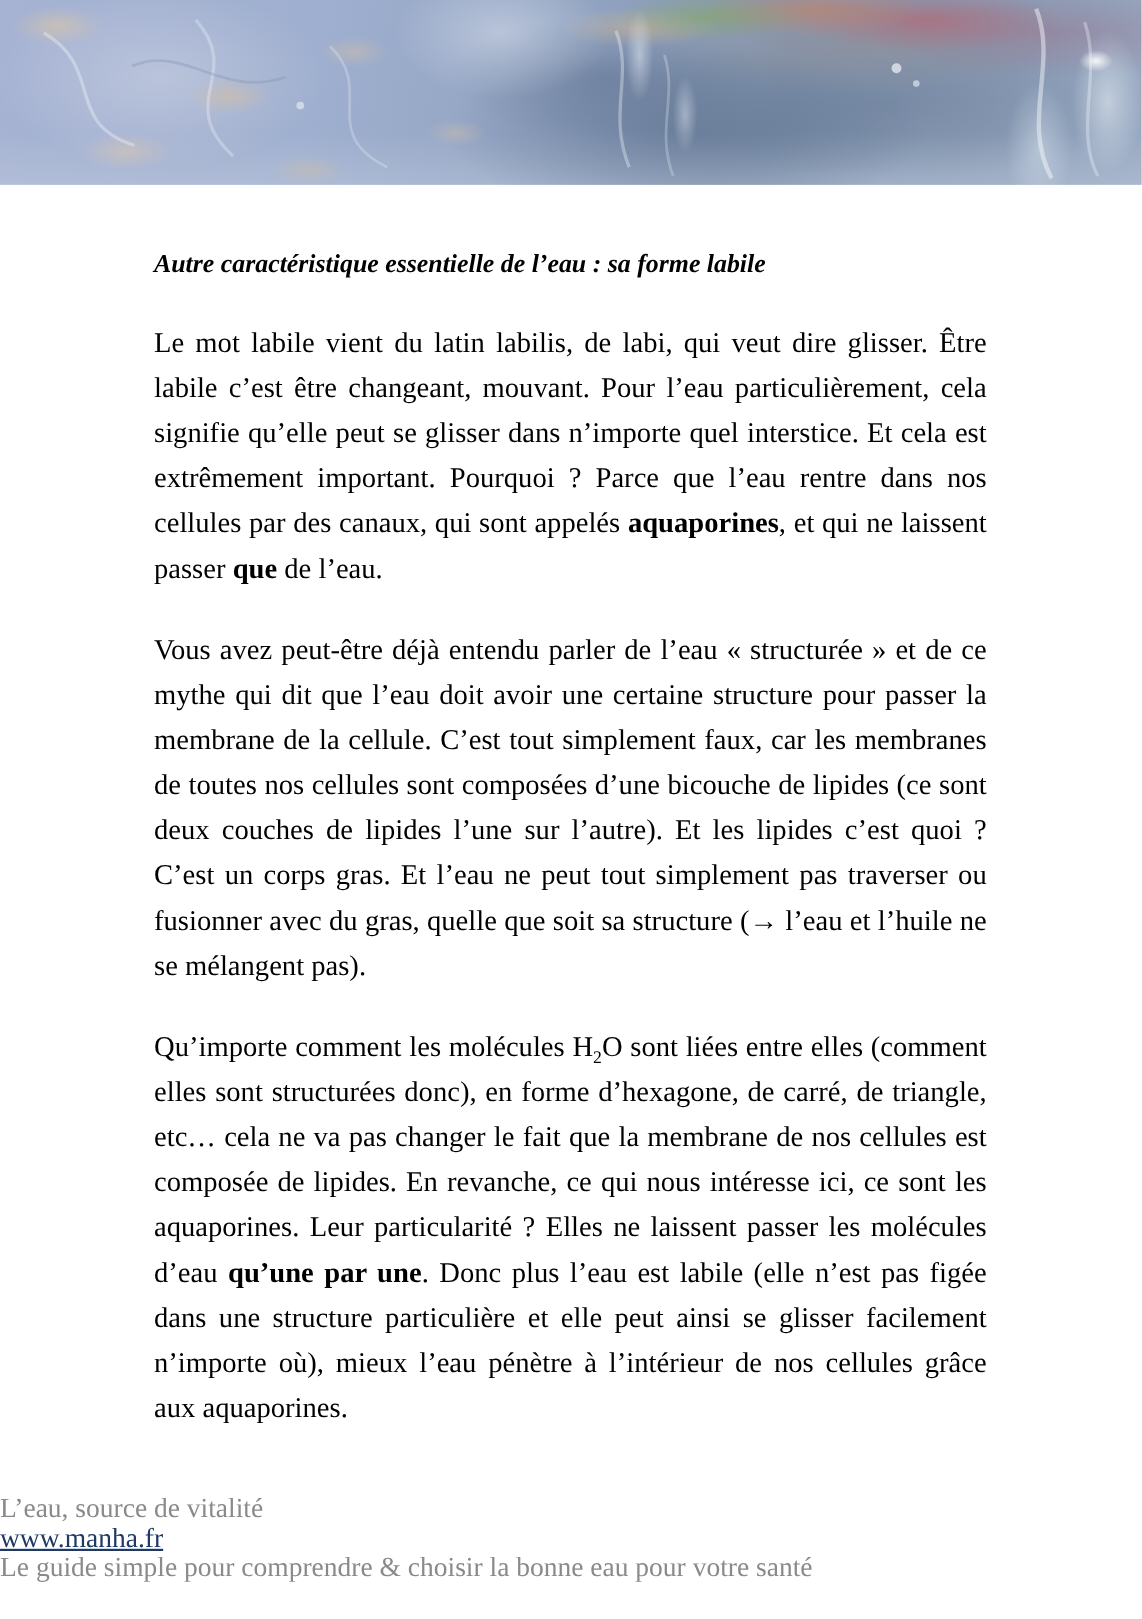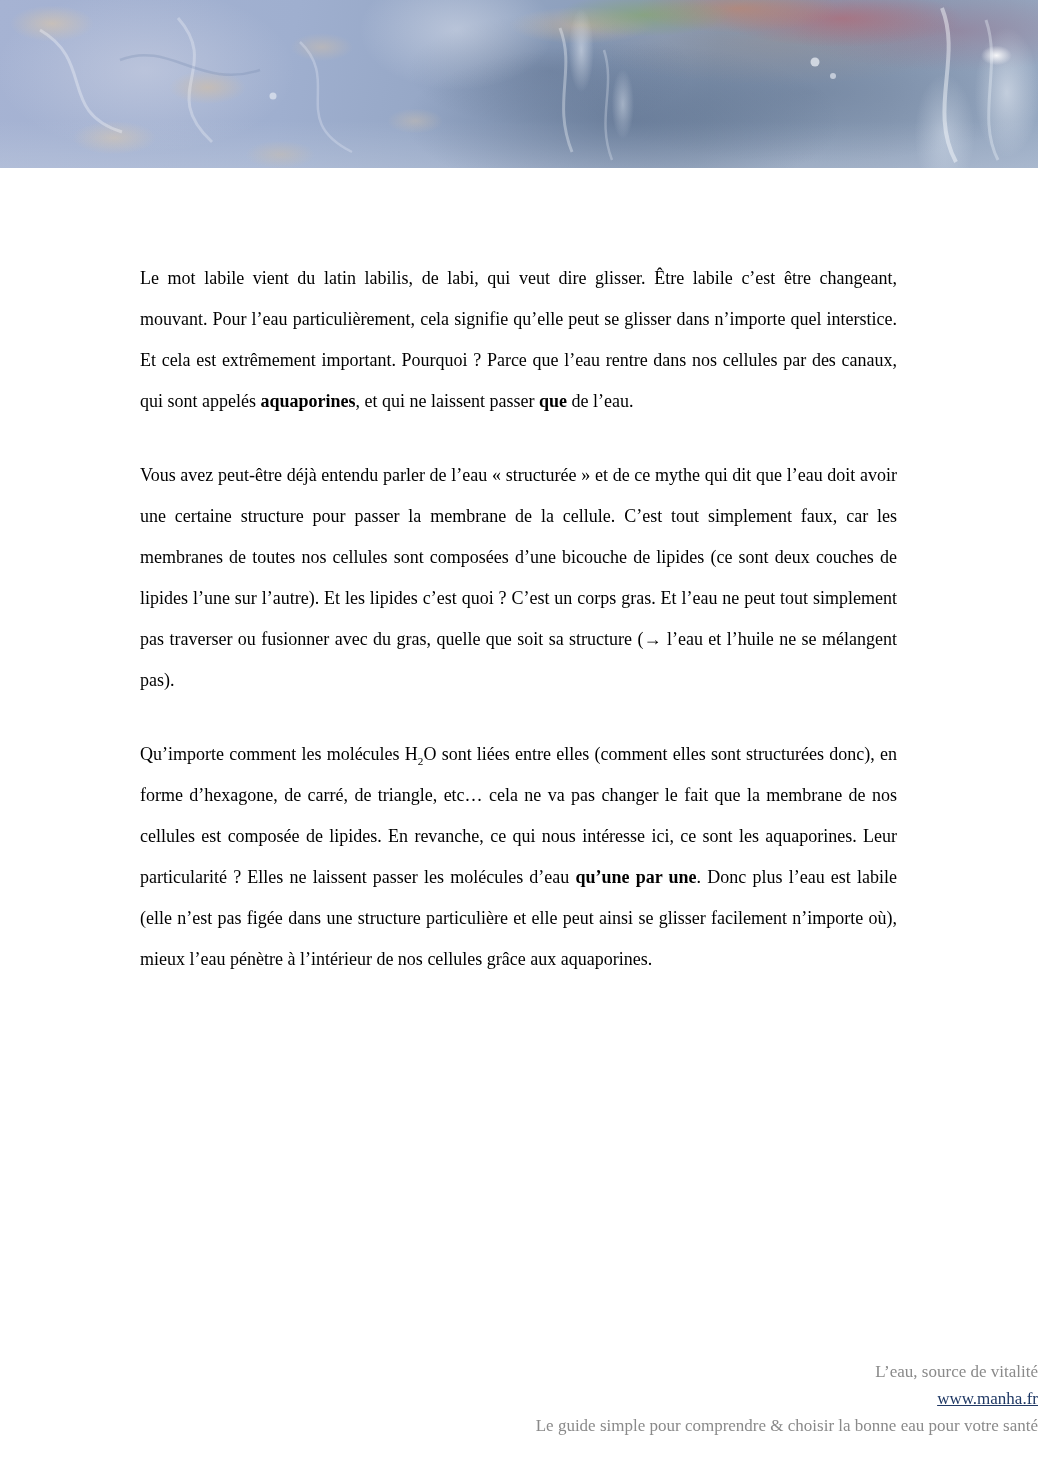--- a/index.html
+++ b/index.html
@@ -71,39 +71,39 @@
   }
   .title {
     margin: 0;
     font-style: italic;
     font-weight: bold;
     font-size: 23.5px;
     line-height: 30px;
   }
   .body-para {
     margin: 33px 0 0 0;
-    font-size: 18px;
+    font-size: 26px;
     line-height: 41px;
     text-align: justify;
   }
   .title + .body-para { margin-top: 36px; }
   .body-para .b { font-weight: bold; }
   .body-para sub {
     font-size: 0.62em;
     line-height: 0;
   }
 
   
   .footer {
     position: absolute;
     left: 0;
     right: 0;
     bottom: 33px;
-    text-align: right;
-    font-size: 17px;
+    text-align: left;
+    font-size: 25px;
     line-height: 27px;
     color: var(--footer-text, #8a8a8a);
   }
   .footer-link {
     display: inline-block;
     color: var(--link-color, #1f3864);
     text-decoration: underline;
   }
 </style>
 </head>
@@ -121,20 +121,21 @@
       <path d="M604,50 C616,88 596,118 612,160" stroke="rgba(240,244,250,0.28)" stroke-width="2.5" fill="none"></path>
       <path d="M942,8 C962,58 928,110 956,162" stroke="rgba(250,252,255,0.45)" stroke-width="4" fill="none"></path>
       <path d="M986,20 C1002,66 976,118 998,160" stroke="rgba(240,245,252,0.35)" stroke-width="3" fill="none"></path>
       <circle cx="815" cy="62" r="4.5" fill="rgba(240,244,250,0.70)"></circle>
       <circle cx="833" cy="76" r="3" fill="rgba(240,244,250,0.60)"></circle>
       <circle cx="273" cy="96" r="3.5" fill="rgba(245,248,252,0.55)"></circle>
     </svg>
   </div>
 
   <div class="content">
+    <h1 class="title">Autre caractéristique essentielle de l’eau : sa forme labile</h1>
 
     <p class="body-para"><span>Le mot labile vient du latin labilis, de labi, qui veut dire glisser. Être labile c’est être changeant, mouvant. Pour l’eau particulièrement, cela signifie qu’elle peut se glisser dans n’importe quel interstice. Et cela est extrêmement important. Pourquoi ? Parce que l’eau rentre dans nos cellules par des canaux, qui sont appelés </span><span class="b">aquaporines</span><span>, et qui ne laissent passer </span><span class="b">que</span><span> de l’eau.</span></p>
 
     <p class="body-para"><span>Vous avez peut-être déjà entendu parler de l’eau « structurée » et de ce mythe qui dit que l’eau doit avoir une certaine structure pour passer la membrane de la cellule. C’est tout simplement faux, car les membranes de toutes nos cellules sont composées d’une bicouche de lipides (ce sont deux couches de lipides l’une sur l’autre). Et les lipides c’est quoi ? C’est un corps gras. Et l’eau ne peut tout simplement pas traverser ou fusionner avec du gras, quelle que soit sa structure (→ l’eau et l’huile ne se mélangent pas).</span></p>
 
     <p class="body-para"><span>Qu’importe comment les molécules H</span><sub>2</sub><span>O sont liées entre elles (comment elles sont structurées donc), en forme d’hexagone, de carré, de triangle, etc… cela ne va pas changer le fait que la membrane de nos cellules est composée de lipides. En revanche, ce qui nous intéresse ici, ce sont les aquaporines. Leur particularité ? Elles ne laissent passer les molécules d’eau </span><span class="b">qu’une par une</span><span>. Donc plus l’eau est labile (elle n’est pas figée dans une structure particulière et elle peut ainsi se glisser facilement n’importe où), mieux l’eau pénètre à l’intérieur de nos cellules grâce aux aquaporines.</span></p>
   </div>
 
   <div class="footer">
     <div>L’eau, source de vitalité</div>

